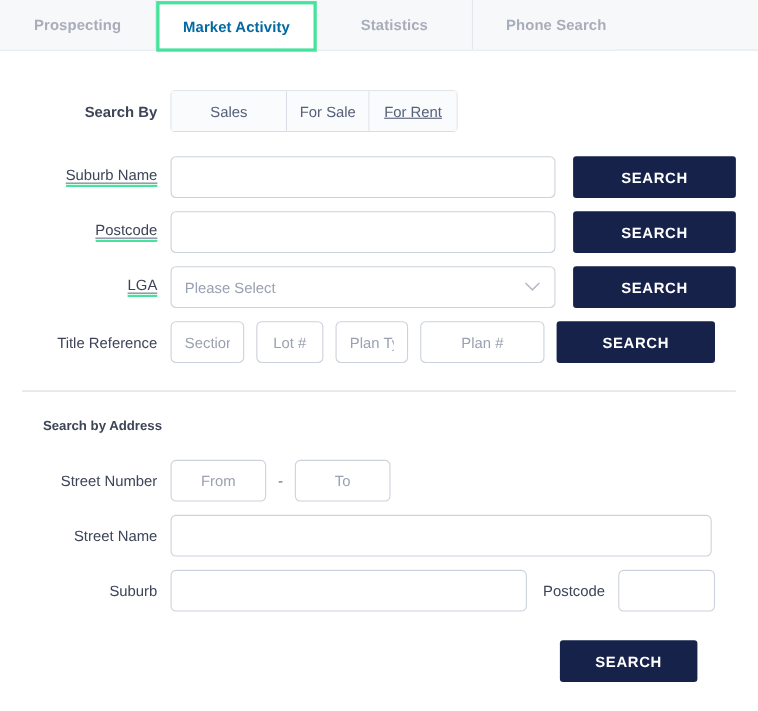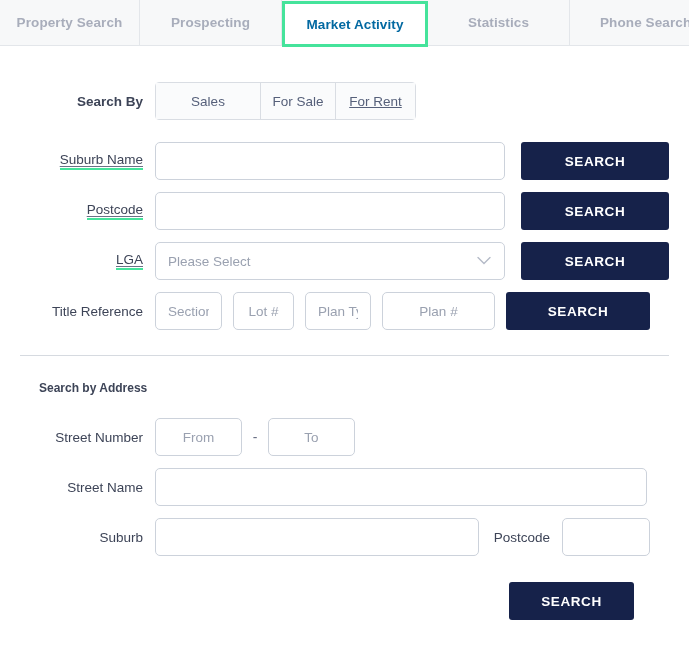--- a/index.html
+++ b/index.html
@@ -185,23 +185,20 @@
     width: 26px;
     text-align: center;
     color: #6b7186;
     font-size: 14px;
   }
 </style>
 </head>
 <body>
 
 <div class="tabbar">
-  <div class="tab t0">
-    <span>Property Search</span>
-  </div>
   <div class="tab t1">
     <span>Prospecting</span>
   </div>
   <div class="tab t2 active">
     <span>Market Activity</span>
   </div>
   <div class="tab t3">
     <span>Statistics</span>
   </div>
   <div class="tab t4">

